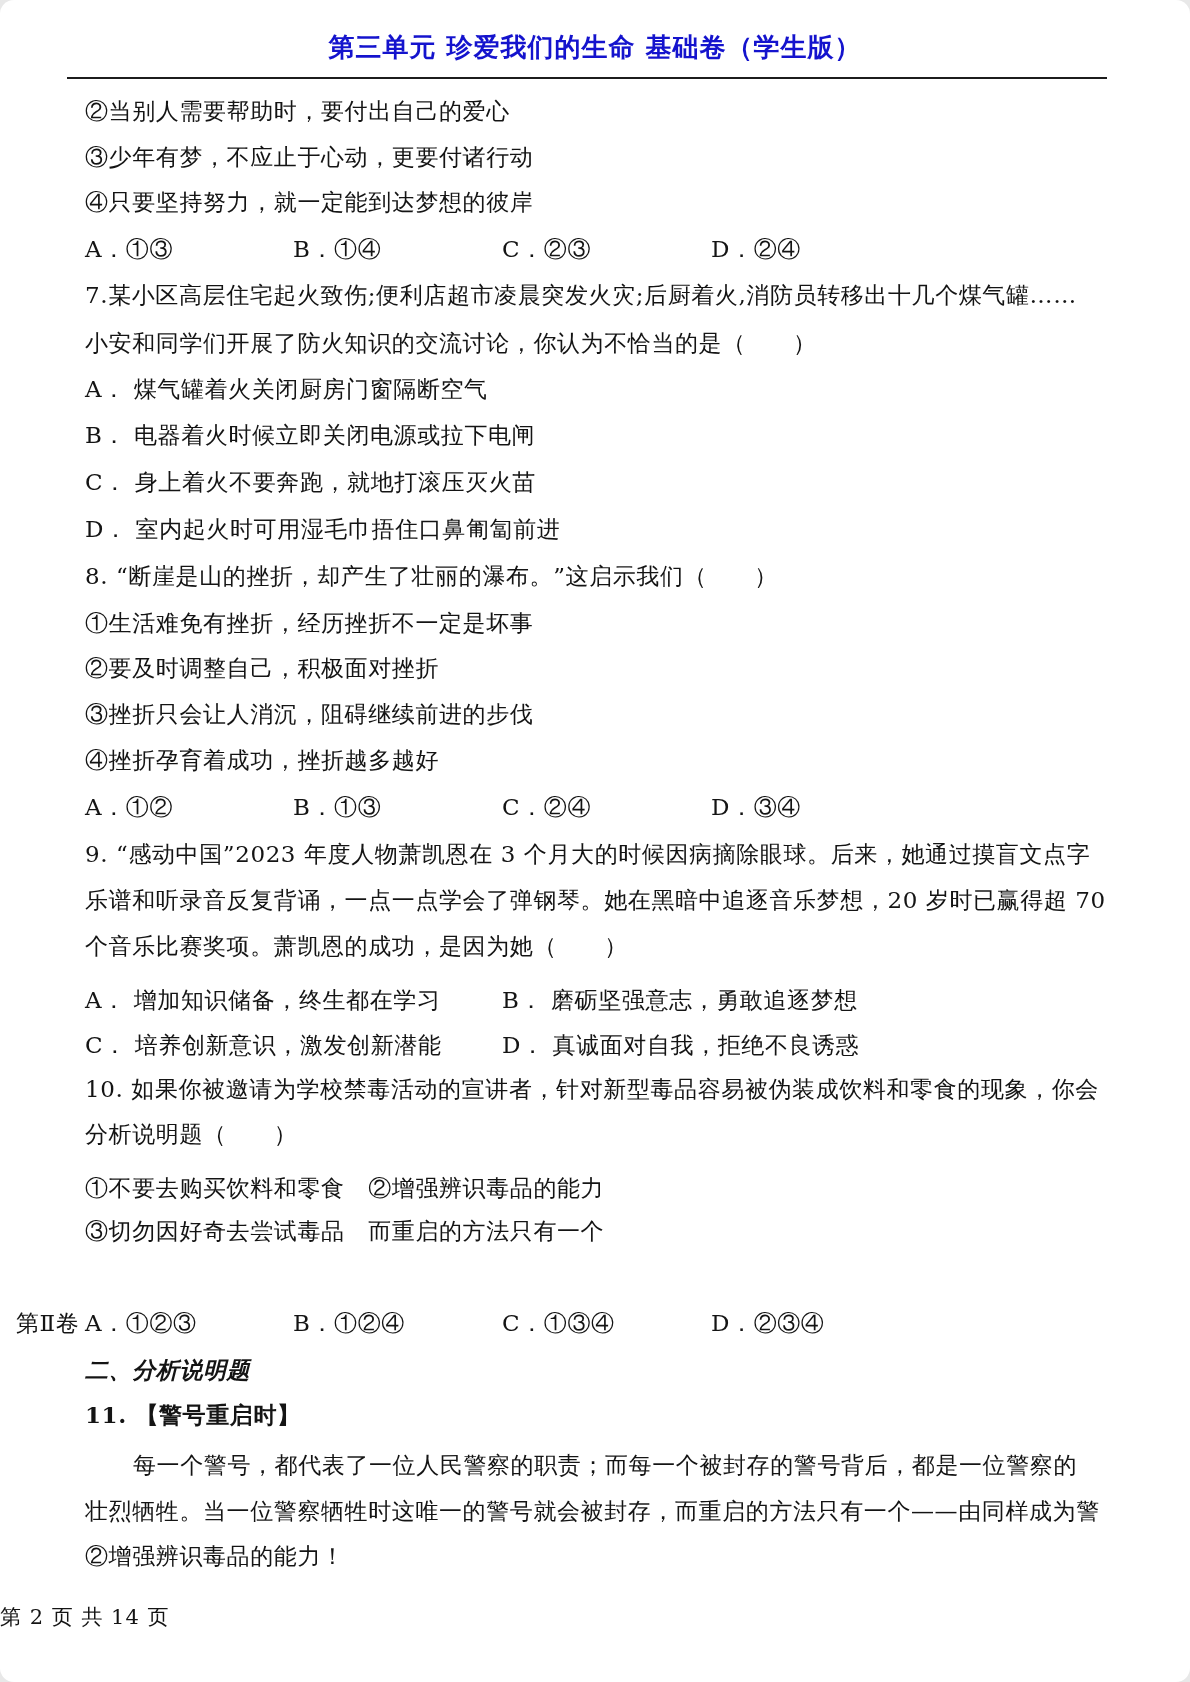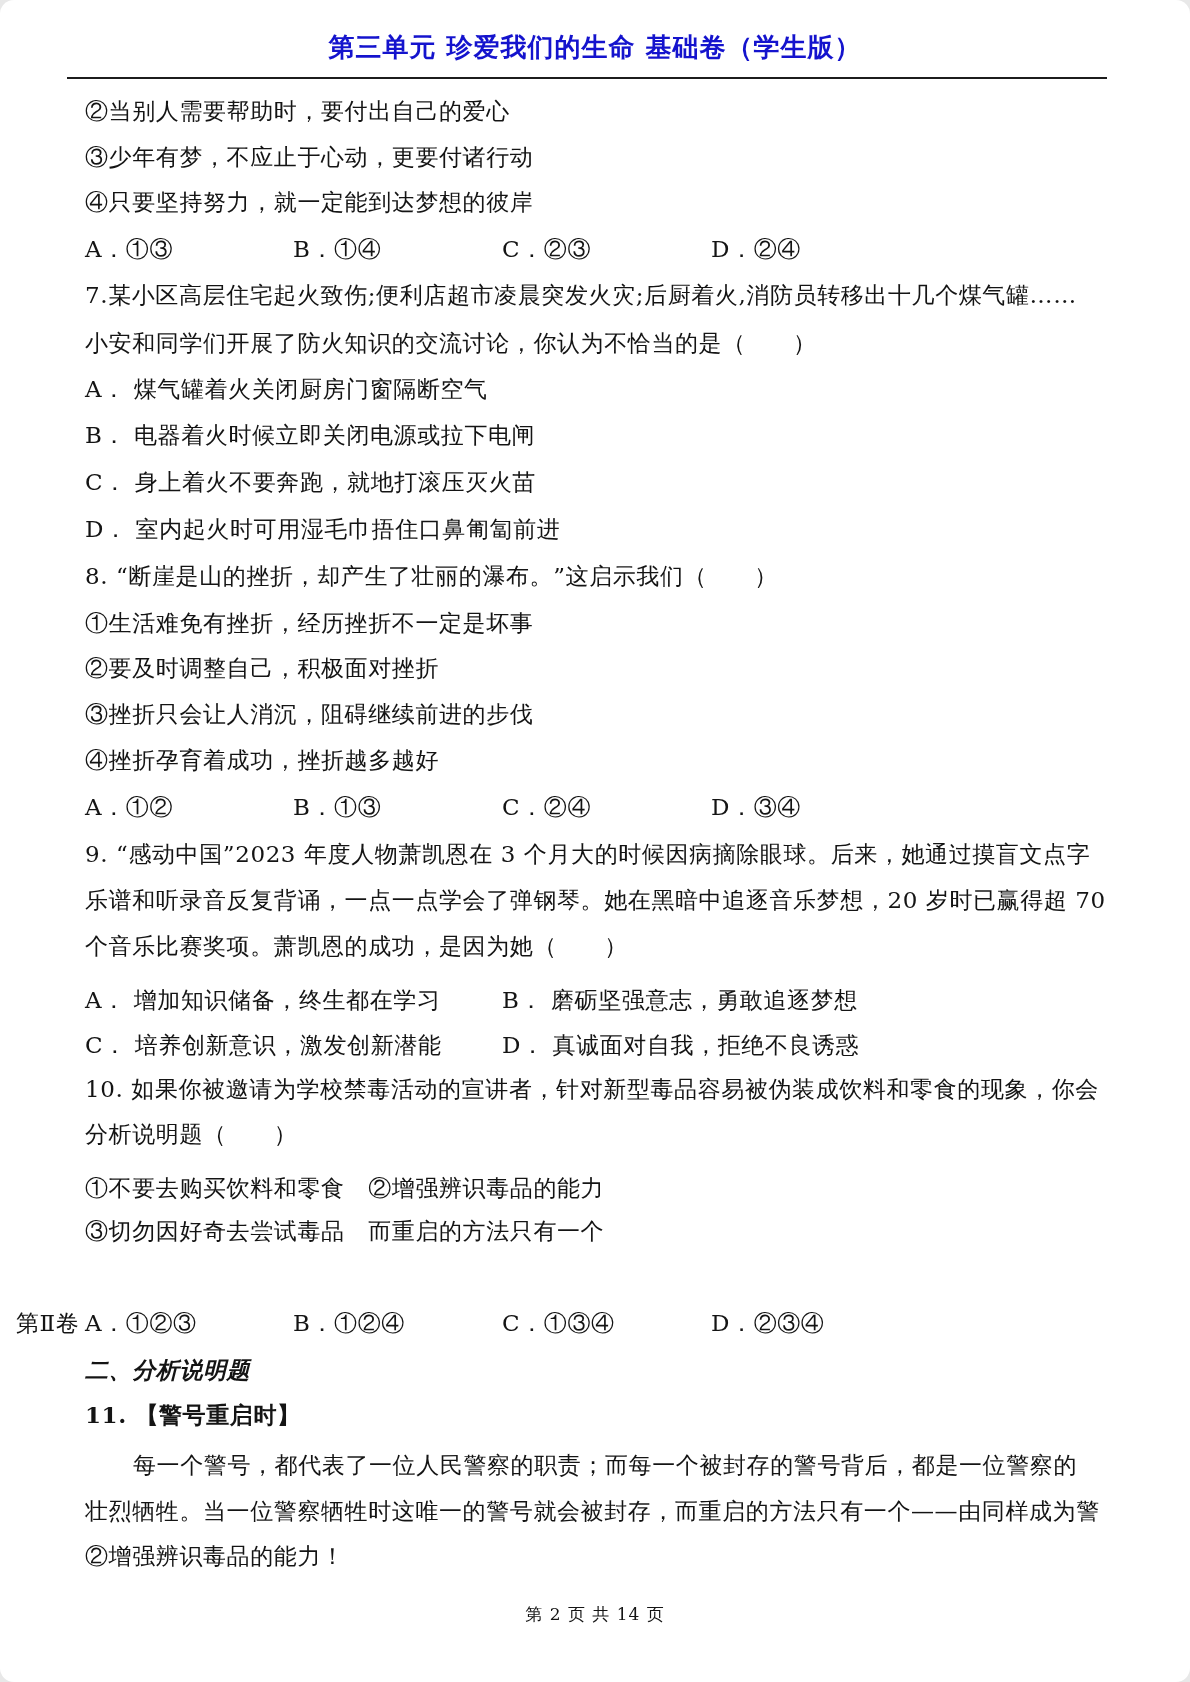--- a/index.html
+++ b/index.html
@@ -47,22 +47,22 @@
   .hei{
     font-family:"DejaVu Sans","Liberation Sans",sans-serif;
     font-weight:bold;
     font-style:italic;
   }
   .semibold{font-weight:600;}
   .indent{left:133px;}
   .footer{
     position:absolute;
     top:1603px;left:0;width:100%;
-    text-align:center;
-    font-size:17px;
+    text-align:left;
+    font-size:21px;
     letter-spacing:1px;
     white-space:pre;
   }
 </style>
 </head>
 <body>
 
 <div class="page">
 
   <div class="doc-title" style="color:#1413cd">第三单元 珍爱我们的生命 基础卷（学生版）</div>

